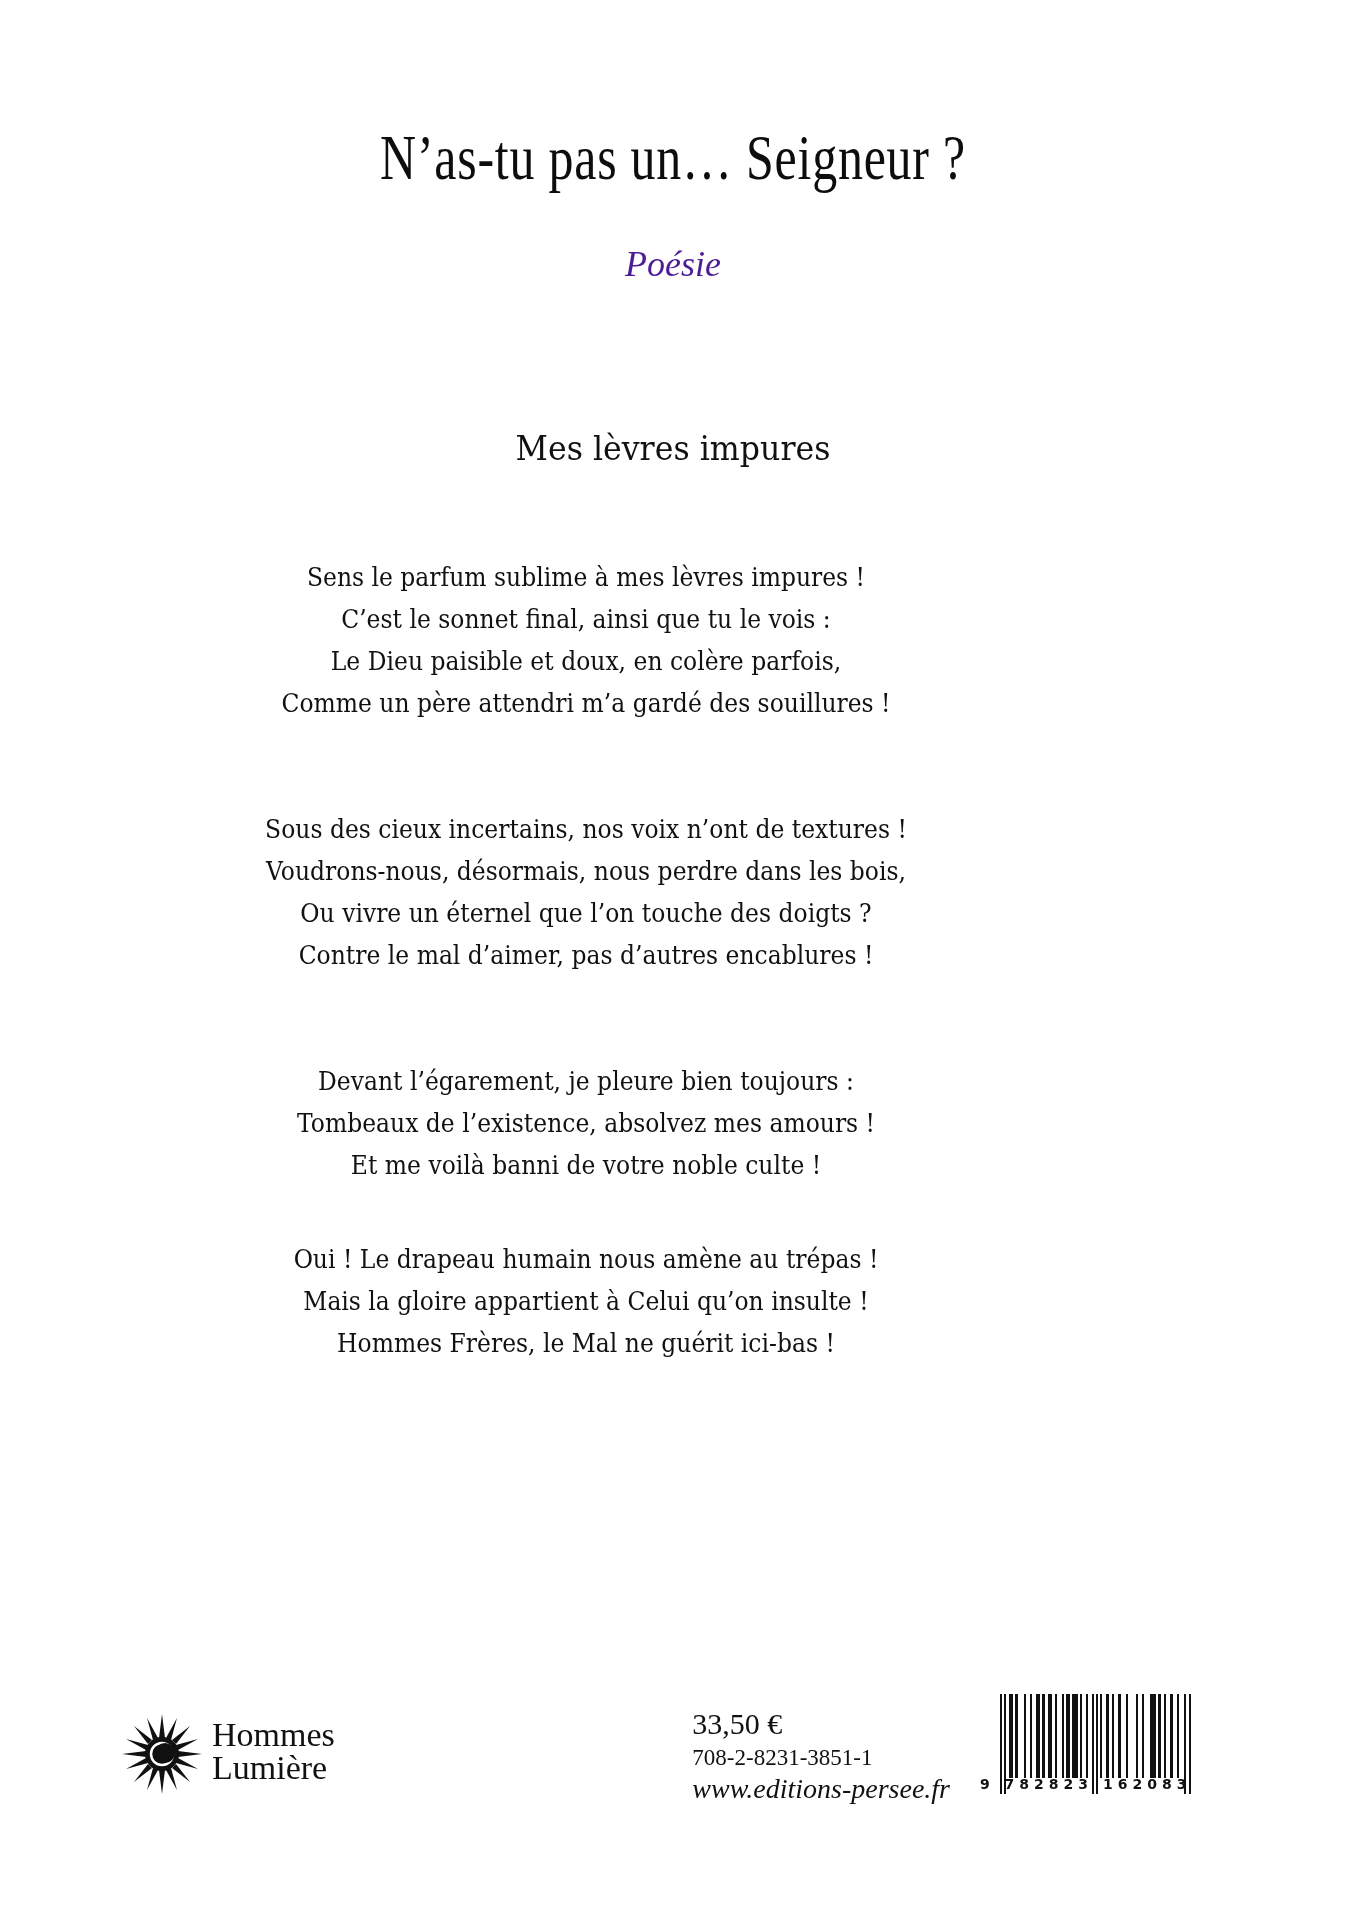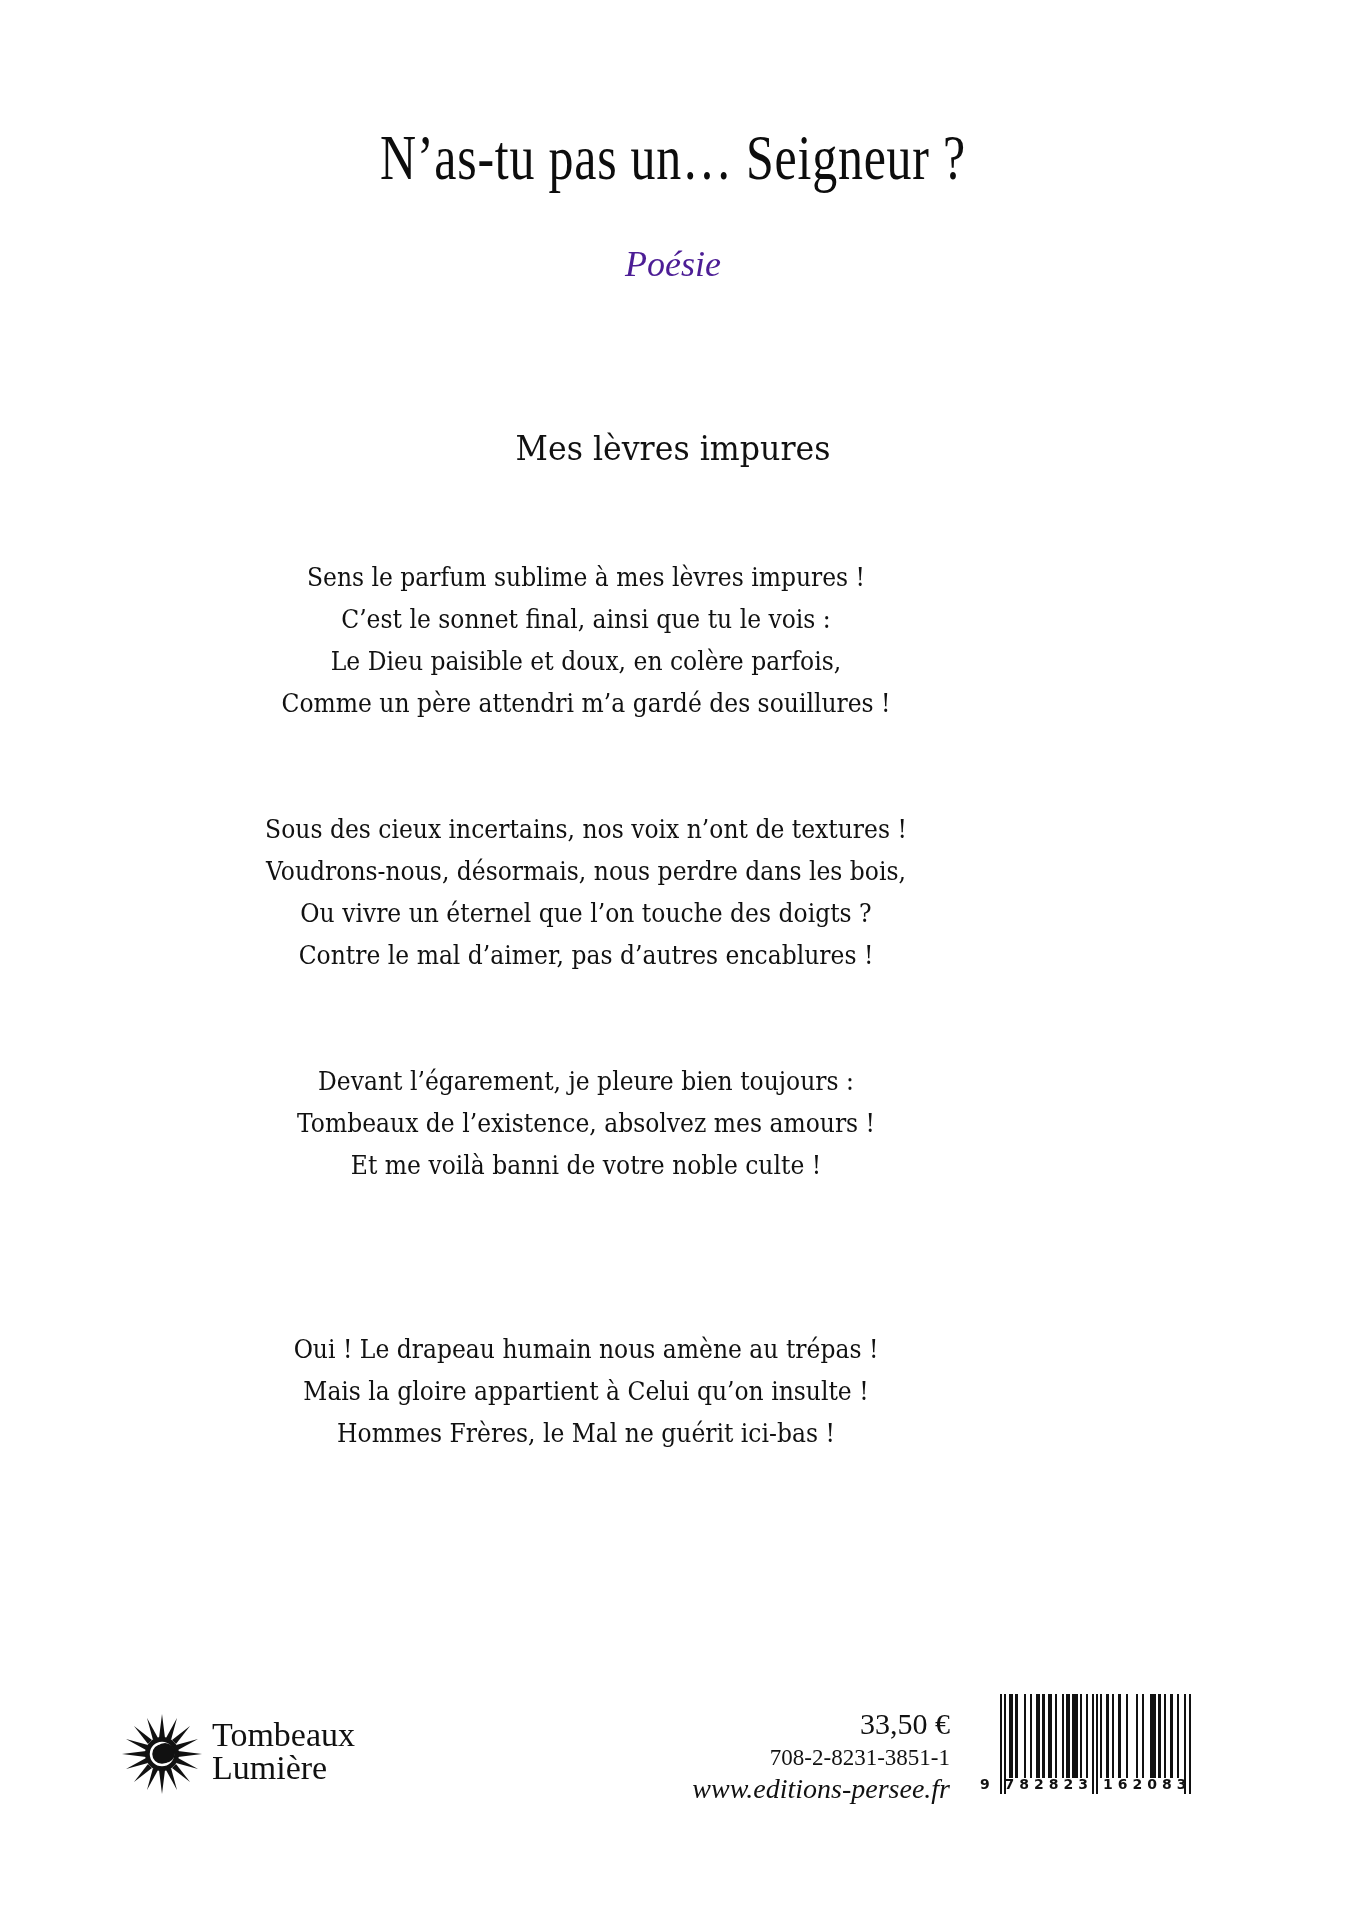--- a/index.html
+++ b/index.html
@@ -24,21 +24,21 @@
     display:block; transform:scaleX(0.92); transform-origin:center;
   }
   .logo { position:absolute; left:120px; top:1712px; width:260px; height:100px; }
   .logo svg { position:absolute; left:0; top:0; }
   .logo-text {
     position:absolute; left:92px; top:6px;
     font-family:"Liberation Serif", serif; font-size:34px; line-height:33px; color:#111;
   }
   .logo-text span { display:block; }
   .info {
-    position:absolute; right:396px; top:1705px; text-align:right;
+    position:absolute; right:396px; top:1705px; text-align:left;
     font-family:"Liberation Serif", serif; color:#111;
   }
   .price { font-size:30px; line-height:38px; }
   .isbn { font-size:23px; line-height:30px; }
   .web { font-size:28px; line-height:32px; font-style:italic; }
   .barcode { position:absolute; left:1000px; top:1694px; width:196px; height:100px; }
   .barcode-digits {
     position:absolute; left:980px; top:1776px; width:220px;
     font-family:"DejaVu Sans", sans-serif; font-weight:bold; font-size:14px; color:#111;
     letter-spacing:5px;
@@ -65,21 +65,21 @@
   <span class="verse">Ou vivre un éternel que l’on touche des doigts ?</span>
   <span class="verse">Contre le mal d’aimer, pas d’autres encablures !</span>
 </div>
 
 <div class="stanza" style="top:1060px;">
   <span class="verse">Devant l’égarement, je pleure bien toujours :</span>
   <span class="verse">Tombeaux de l’existence, absolvez mes amours !</span>
   <span class="verse">Et me voilà banni de votre noble culte !</span>
 </div>
 
-<div class="stanza" style="top:1328px;">
+<div class="stanza" style="top:1238px;">
   <span class="verse">Oui ! Le drapeau humain nous amène au trépas !</span>
   <span class="verse">Mais la gloire appartient à Celui qu’on insulte !</span>
   <span class="verse">Hommes Frères, le Mal ne guérit ici-bas !</span>
 </div>
 
 <div class="logo">
   <svg width="84" height="84" viewBox="-42 -42 84 84">
     <g fill="#111">
       <path d="M0,-40 L3,-16 L-3,-16 Z"></path>
       <path d="M0,40 L3,16 L-3,16 Z"></path>
@@ -96,21 +96,21 @@
       <path d="M-36,-15 L-16,-4 L-14,-9 Z"></path>
       <path d="M36,-15 L16,-4 L14,-9 Z"></path>
       <path d="M-36,15 L-16,4 L-14,9 Z"></path>
       <path d="M36,15 L16,4 L14,9 Z"></path>
       <circle cx="0" cy="0" r="17"></circle>
     </g>
     <circle cx="0" cy="0" r="11" fill="none" stroke="#fff" stroke-width="2.5"></circle>
     <circle cx="3" cy="-1" r="10" fill="#111"></circle>
   </svg>
   <div class="logo-text">
-    <span>Tombeaux</span>
+    <span>Hommes</span>
     <span>Lumière</span>
   </div>
 </div>
 
 <div class="info">
   <div class="price">33,50 €</div>
   <div class="isbn">708-2-8231-3851-1</div>
   <div class="web">www.editions-persee.fr</div>
 </div>
 

